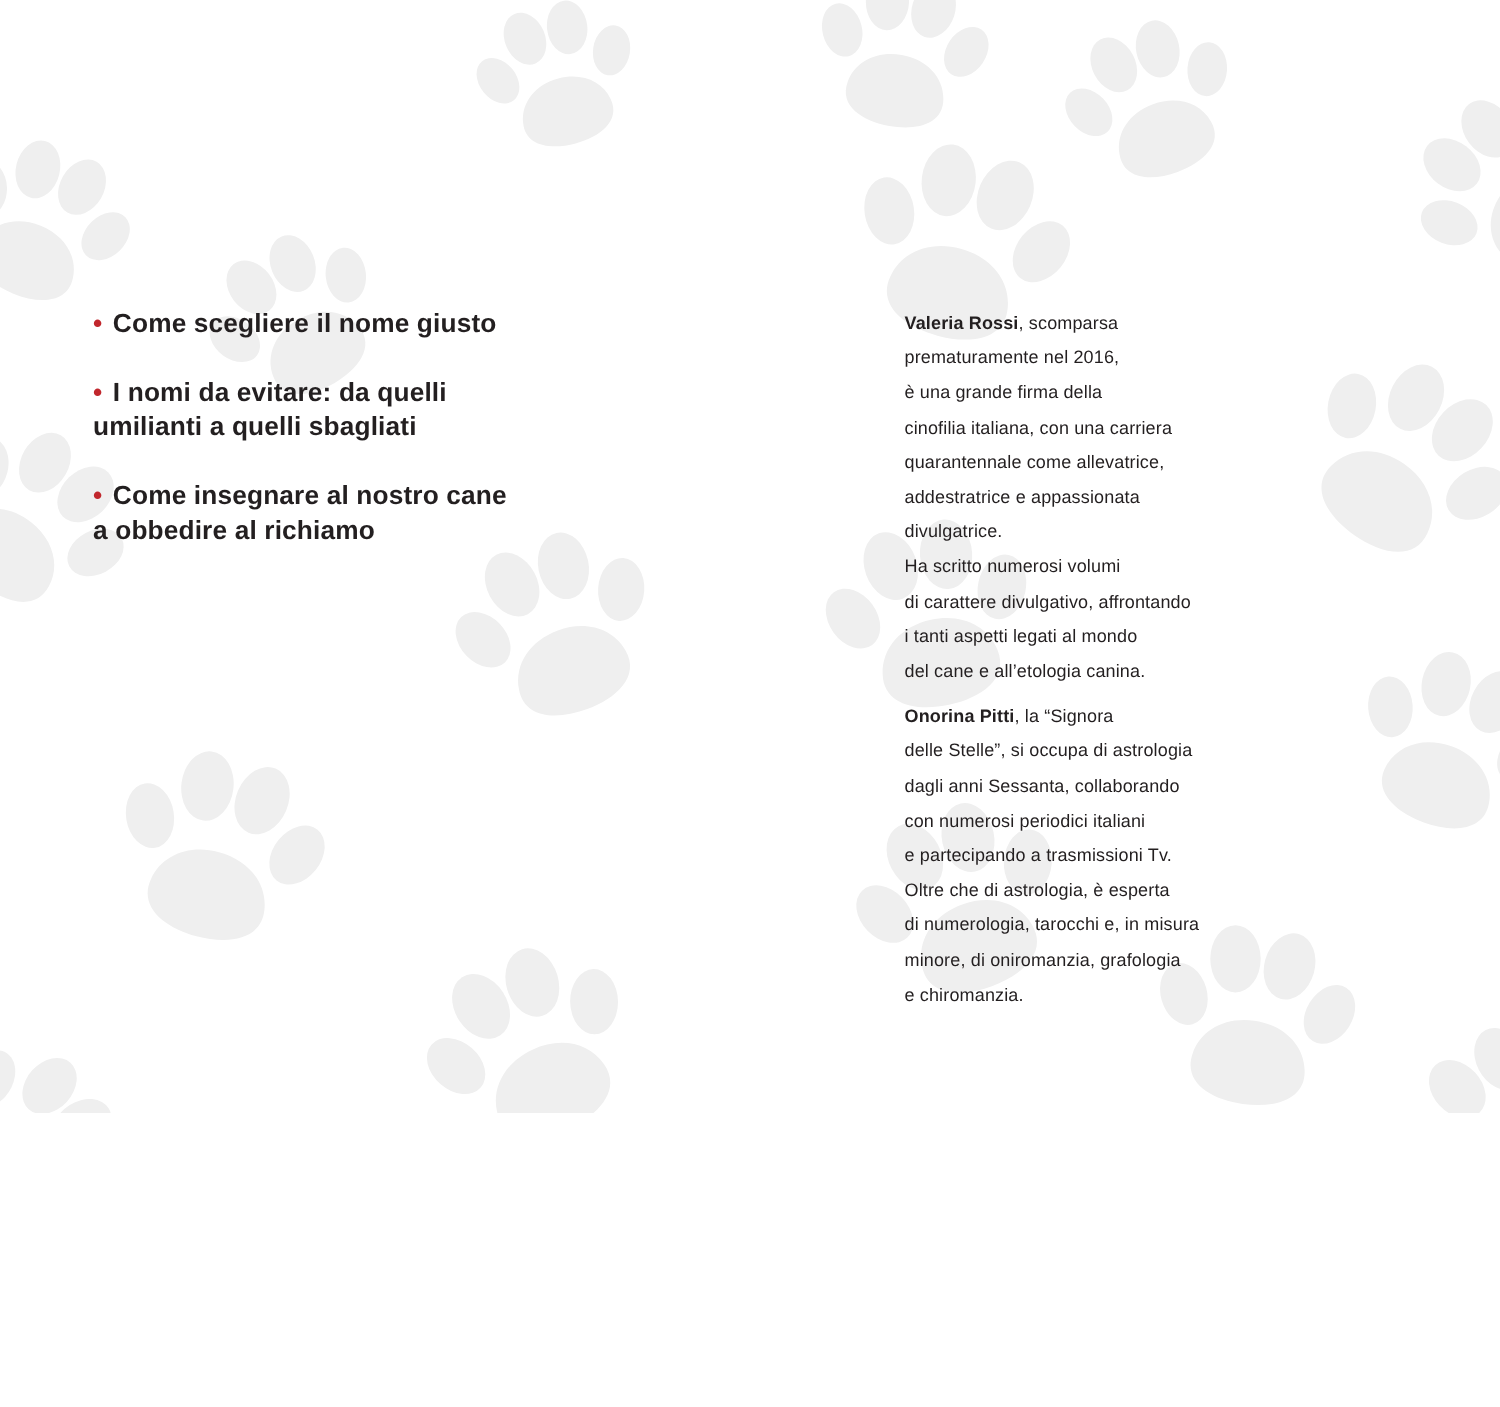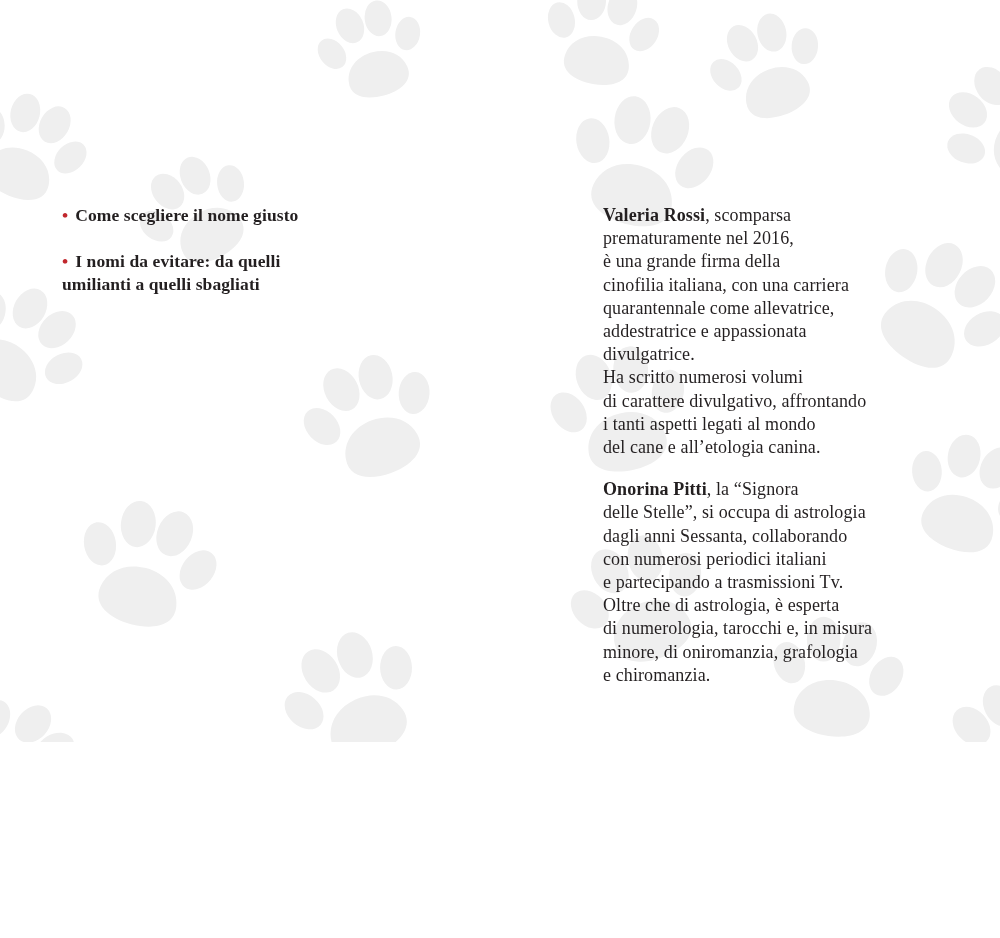--- a/index.html
+++ b/index.html
@@ -8,21 +8,21 @@
     --text-color: #231f20;
     --bullet-color: #c1272d;
   }
   * { box-sizing: border-box; }
   html, body { margin: 0; padding: 0; background: #ffffff; }
   .spread {
     position: relative;
     width: 1000px;
     height: 742px;
     background: var(--page-bg);
-    font-family: Liberation Serif, serif;
+    font-family: Liberation Sans, sans-serif;
     overflow: hidden;
   }
   .page {
     position: absolute;
     top: 0;
     height: 938px;
     overflow: hidden;
     background: var(--page-bg);
   }
   .page.left  { left: 0;     width: 488px; }
@@ -59,27 +59,27 @@
     font-weight: bold;
   }
   .item-text { white-space: pre-line; }
 
   
   .bios {
     position: absolute;
     left: 91px;
     top: 204px;
     width: 350px;
-    font-size: 18px;
+    font-size: 12px;
     line-height: 23.2px;
     color: var(--text-color);
     letter-spacing: 0.1px;
   }
   .bio { margin: 0; white-space: pre-line; }
-  .bio + .bio { margin-top: 19px; }
+  .bio + .bio { margin-top: 7px; }
   .author { font-weight: bold; }
   .defs-holder { position: absolute; width: 0; height: 0; overflow: hidden; }
 </style>
 </head>
 <body>
 
 <svg class="defs-holder" aria-hidden="true">
   <defs>
     <g id="paw-shape">
       <ellipse cx="15" cy="46" rx="11" ry="15" transform="rotate(-24 15 46)"></ellipse>
@@ -123,20 +123,22 @@
         <use href="#paw-shape"></use>
       </svg>
     <svg class="paw" viewBox="0 0 100 100" style="left:392px;top:822px;width:140px;height:140px;transform:rotate(30deg)">
         <use href="#paw-shape"></use>
       </svg>
 
     <ul class="toc">
       <li><span class="bullet">•</span><span class="item-text">Come scegliere il nome giusto</span></li>
       <li><span class="bullet">•</span><span class="item-text">I nomi da evitare: da quelli
 umilianti a quelli sbagliati</span></li>
+      <li><span class="bullet">•</span><span class="item-text">Come insegnare al nostro cane
+a obbedire al richiamo</span></li>
     </ul>
   </div>
 
   <div class="page right">
 
     <svg class="paw" viewBox="0 0 100 100" style="left:30px;top:-28px;width:120px;height:120px;transform:rotate(10deg)">
         <use href="#paw-shape"></use>
       </svg>
     <svg class="paw" viewBox="0 0 100 100" style="left:195px;top:5px;width:120px;height:120px;transform:rotate(-20deg)">
         <use href="#paw-shape"></use>

